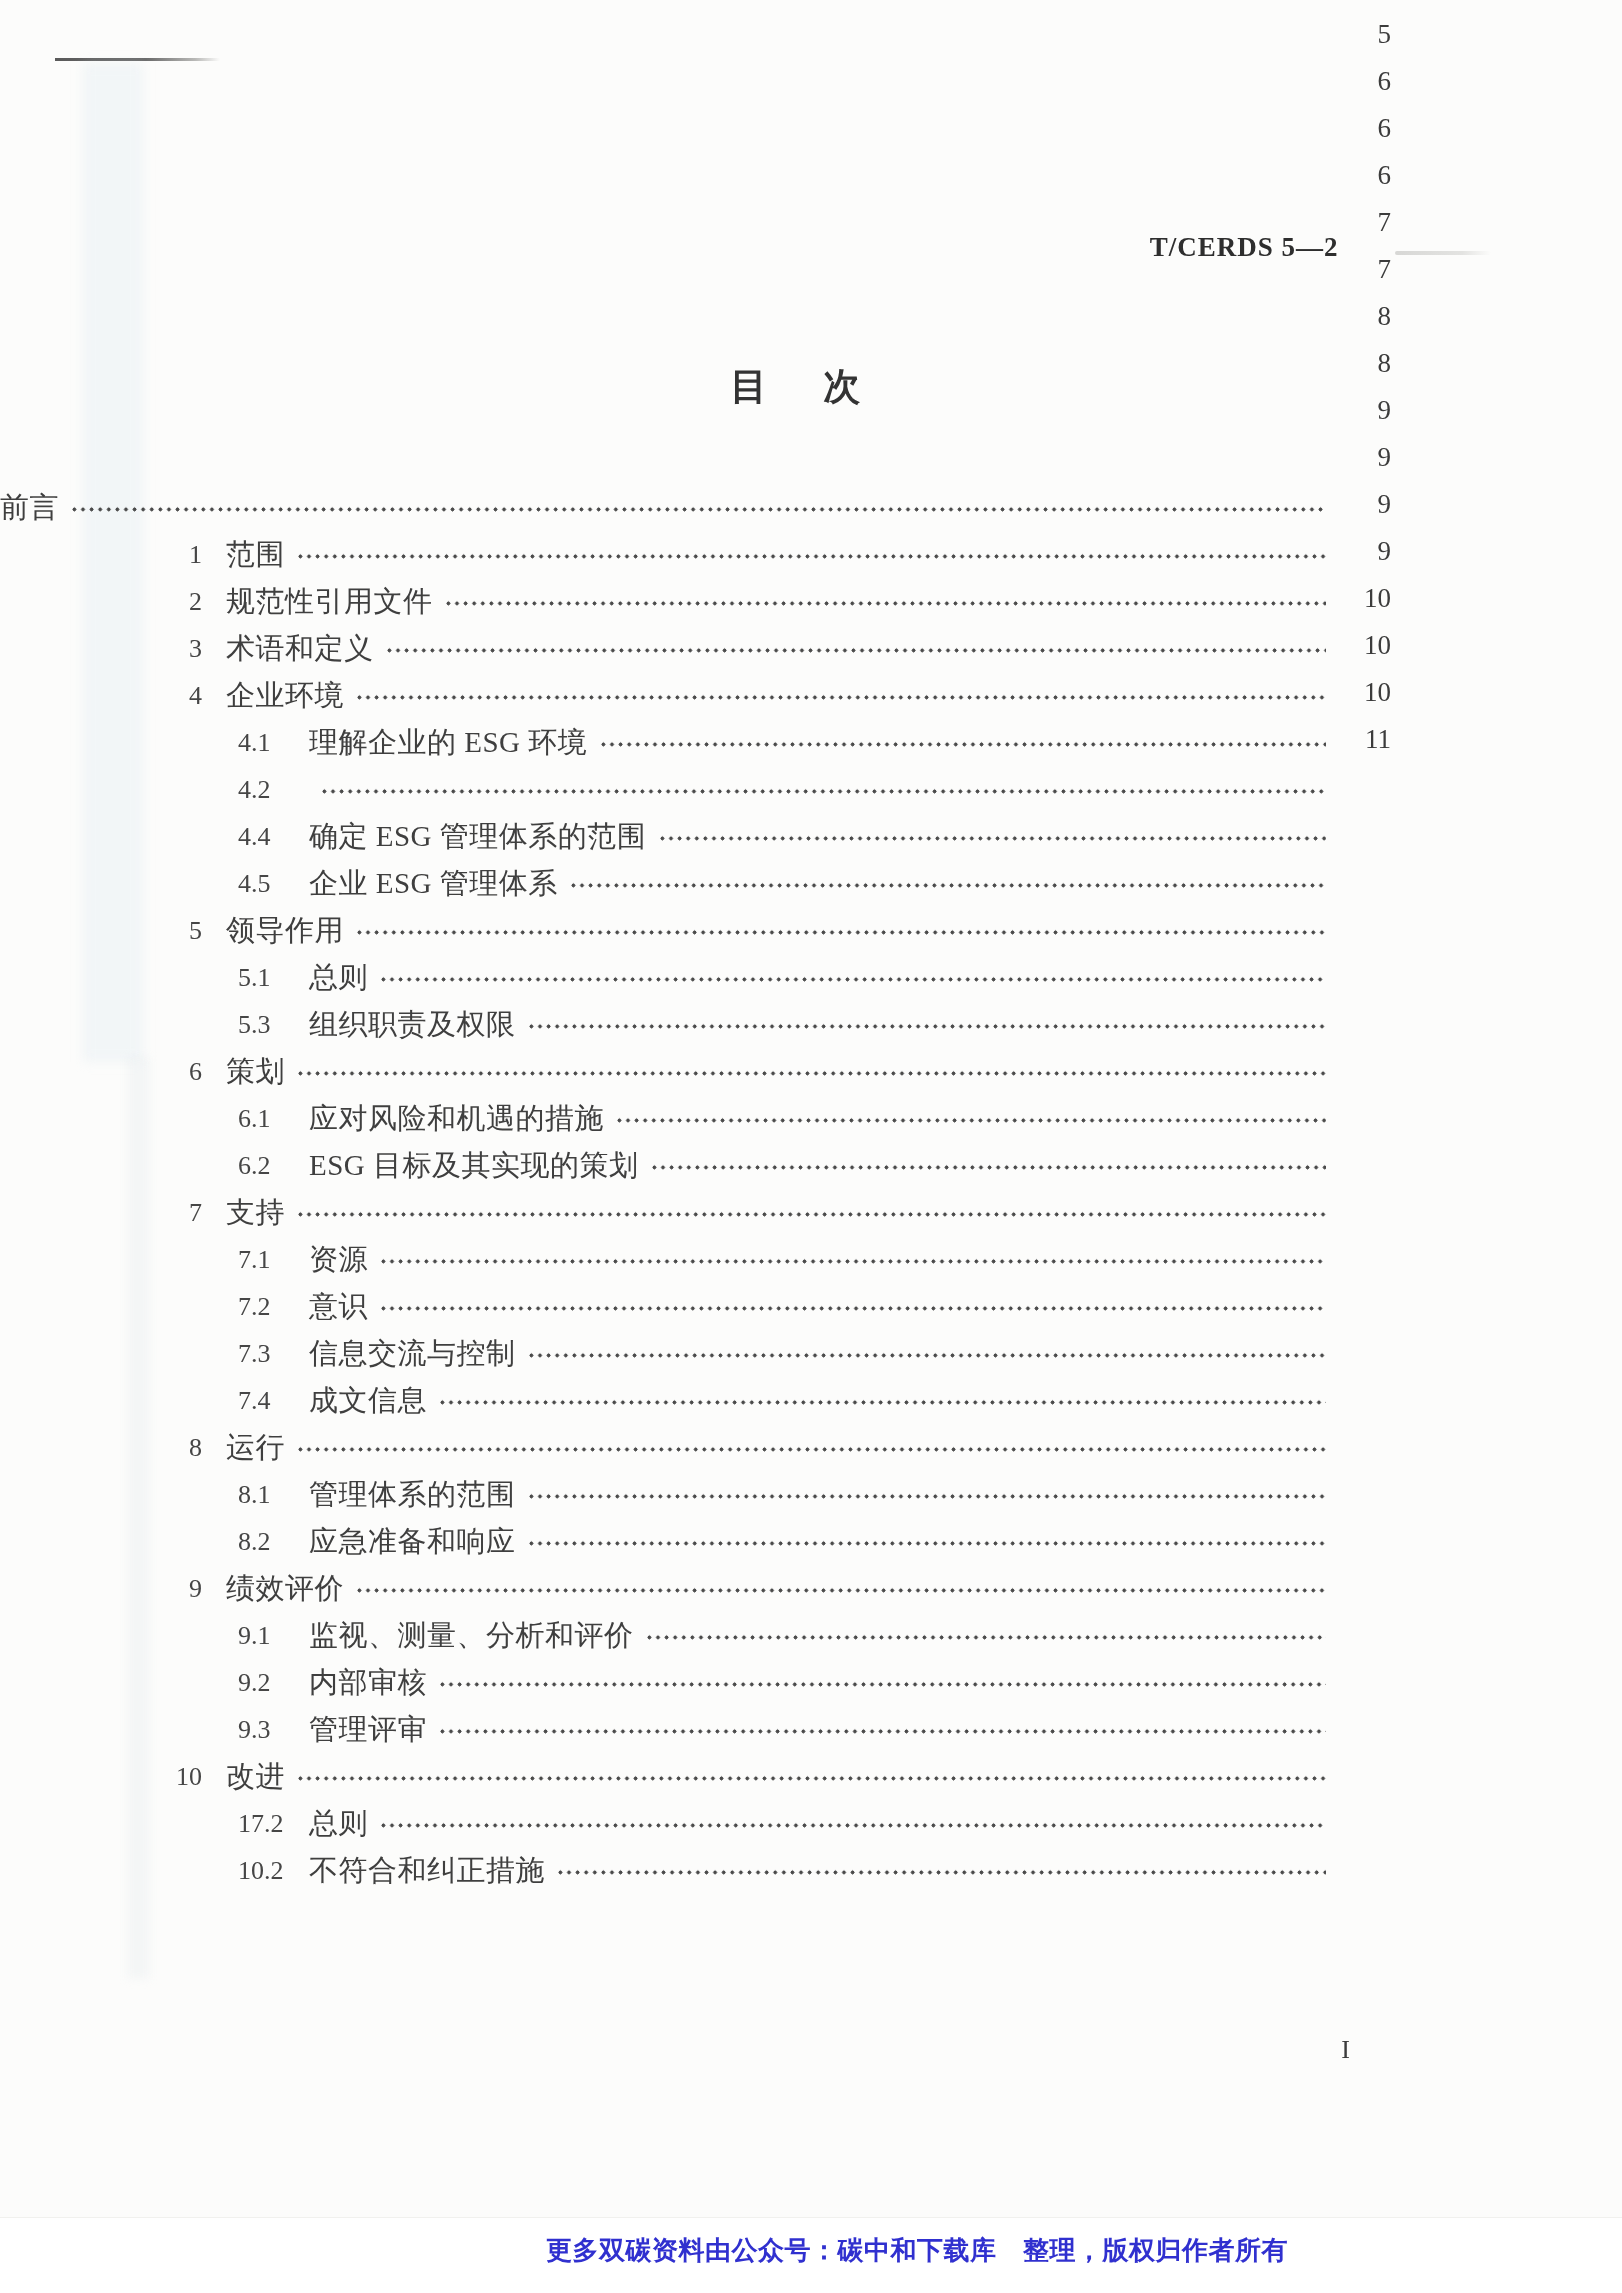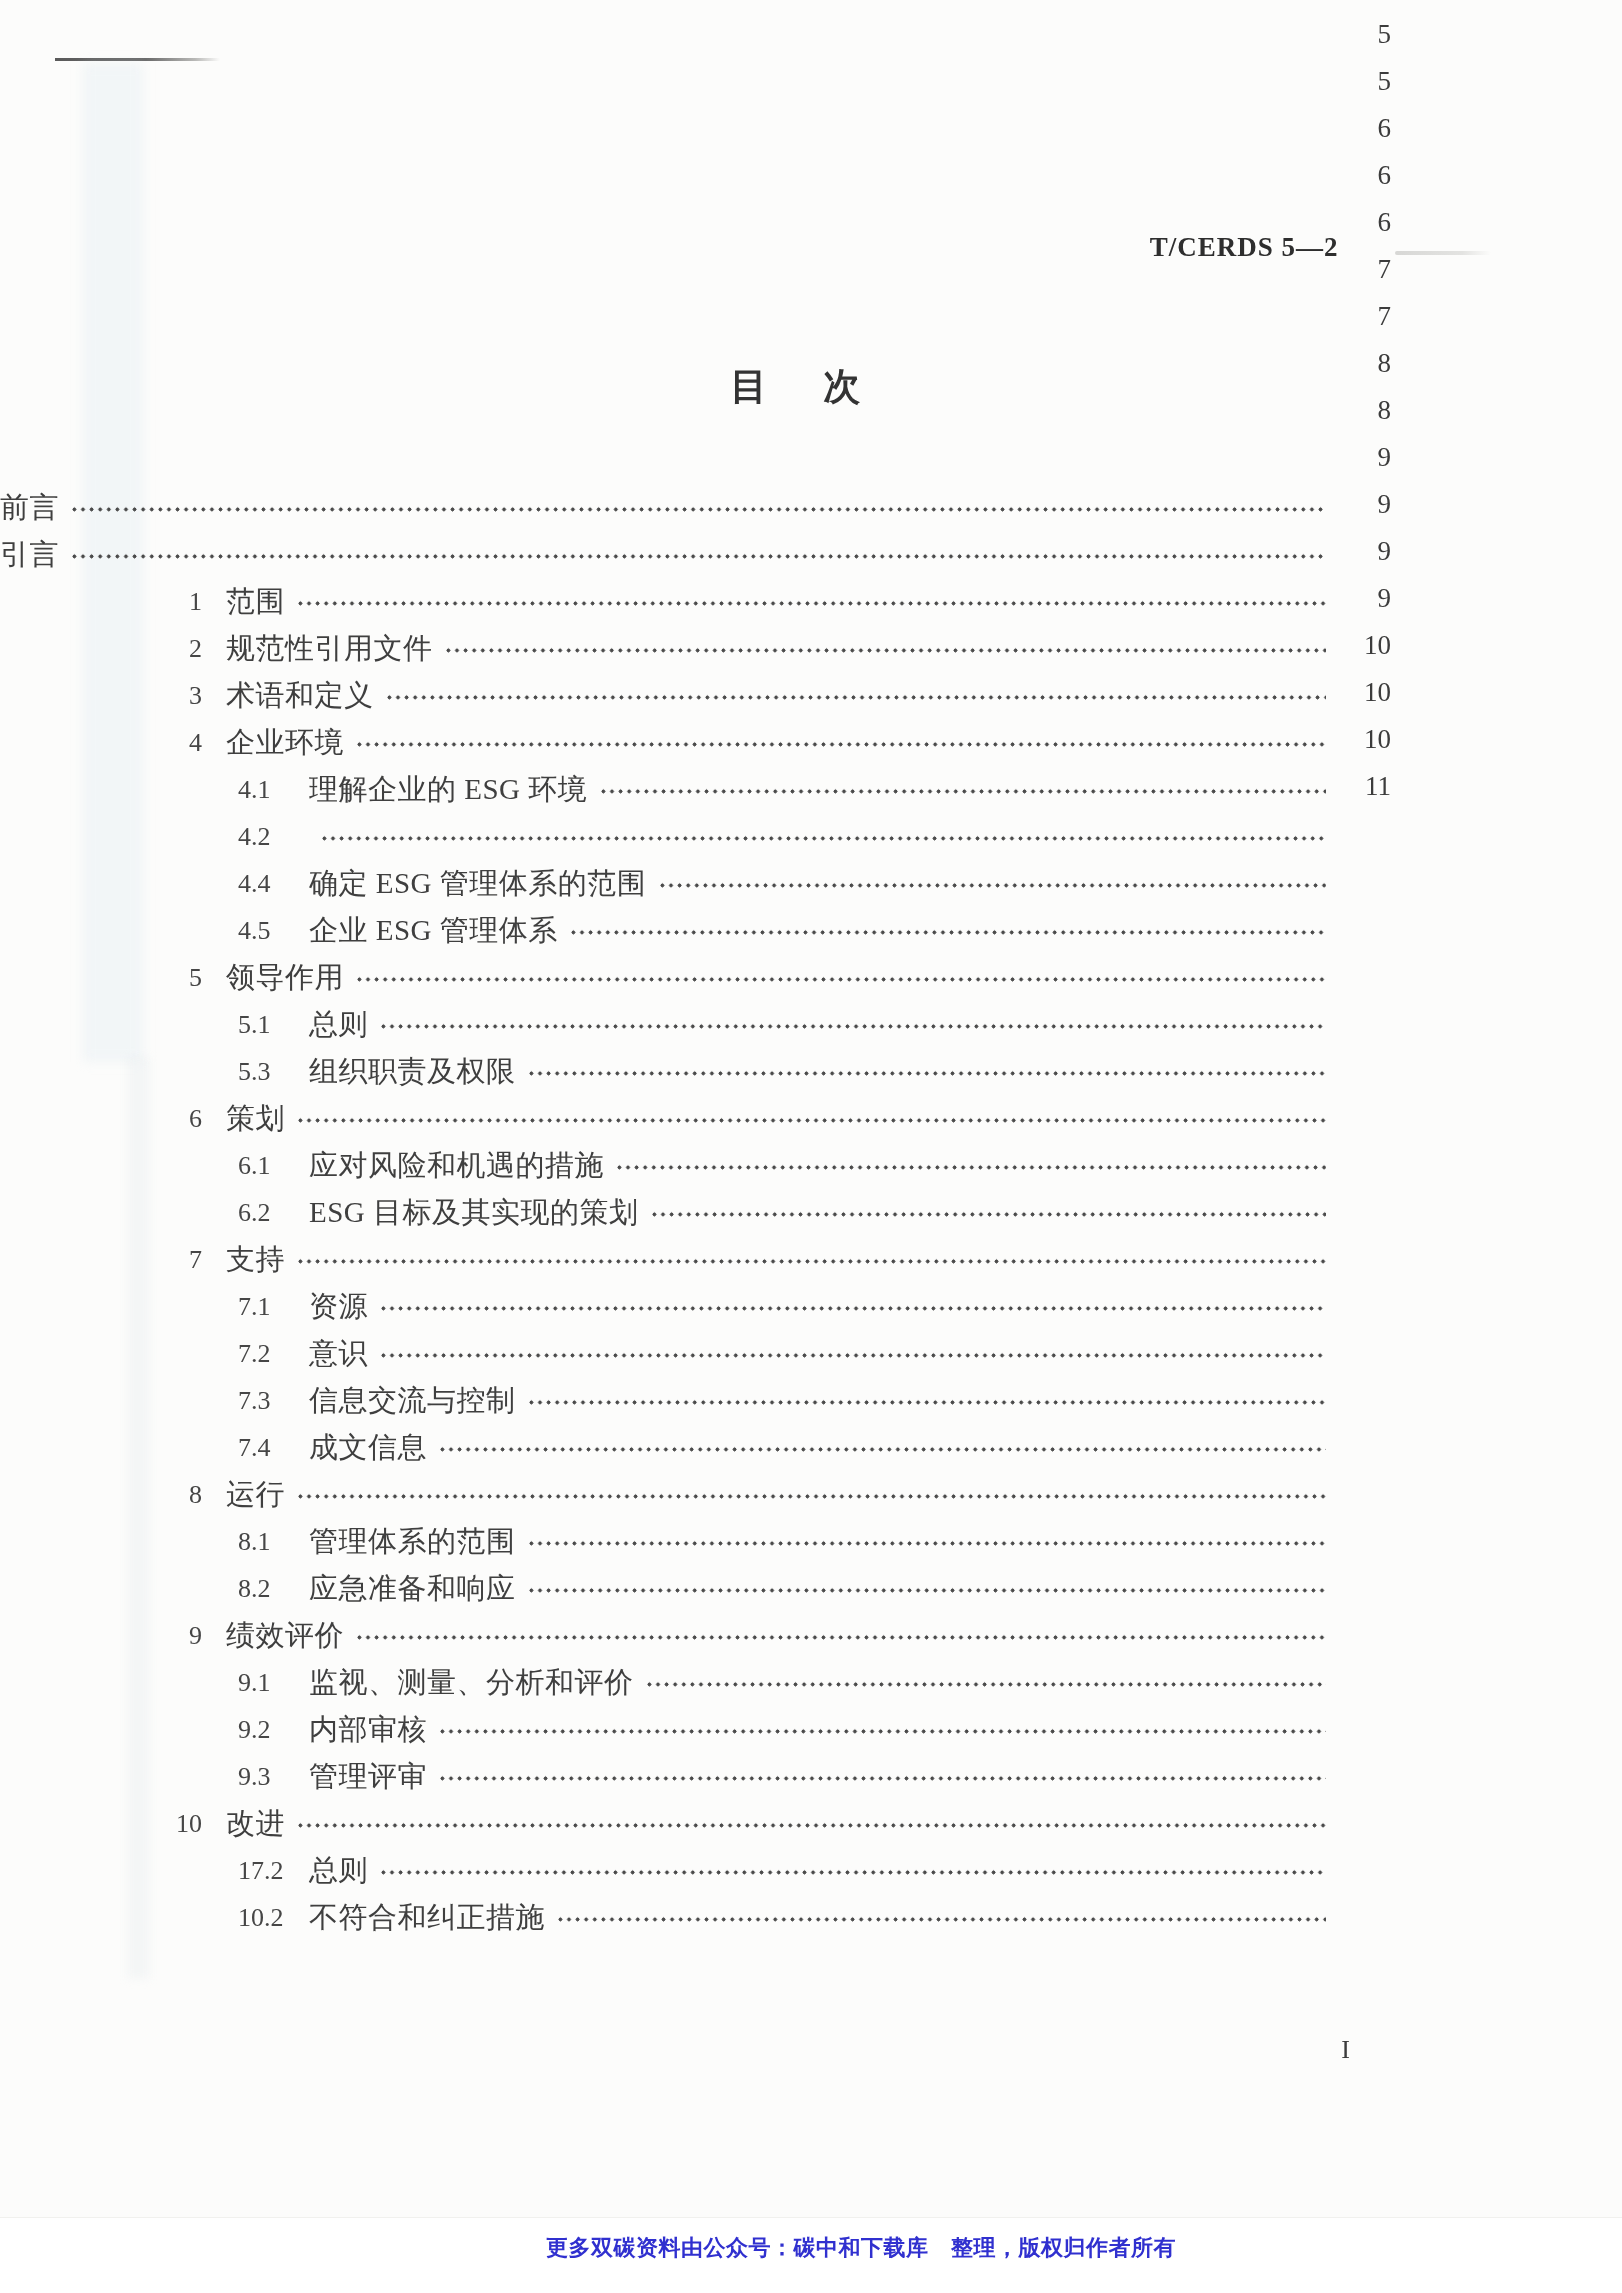--- a/index.html
+++ b/index.html
@@ -64,21 +64,21 @@
     text-align:right;padding-right:273px;box-sizing:border-box;
     font-size:26px;color:#3c3c3c;
   }
   
   .footer-band{
     position:absolute;left:0;top:2217px;width:100%;height:76px;
     background:#ffffff;border-top:1px solid #f1f1ee;
   }
   .footer-notice{
     position:absolute;left:546px;top:2233px;
-    font-size:22px;letter-spacing:0.5px;
+    font-size:26px;letter-spacing:0.5px;
     font-family:Liberation Sans, sans-serif;
     font-weight:bold;
   }
   
   .edge-line-topleft{
     position:absolute;left:55px;top:58px;width:165px;height:2.9px;
     background:linear-gradient(to right,#5a5a5a,#6a6a6a 55%,#b9b9b7 85%,rgba(190,190,188,0));
   }
   .scan-streak{
     position:absolute;left:83px;top:63px;width:60px;height:999px;
@@ -106,26 +106,20 @@
   <div class="toc-title"><span>目</span><span class="gap"></span><span>次</span></div>
 
   <div class="toc">
     <div class="toc-row lvl-front">
 
       <span class="label">前言</span>
       <span class="leader"></span>
       <span class="page">III</span>
     </div>
 
-    <div class="toc-row lvl-front">
-
-      <span class="label">引言</span>
-      <span class="leader"></span>
-      <span class="page">IV</span>
-    </div>
 
     <div class="toc-row lvl-chapter">
       <span class="num">1</span>
       <span class="label">范围</span>
       <span class="leader"></span>
       <span class="page">1</span>
     </div>
 
     <div class="toc-row lvl-chapter">
       <span class="num">2</span>

